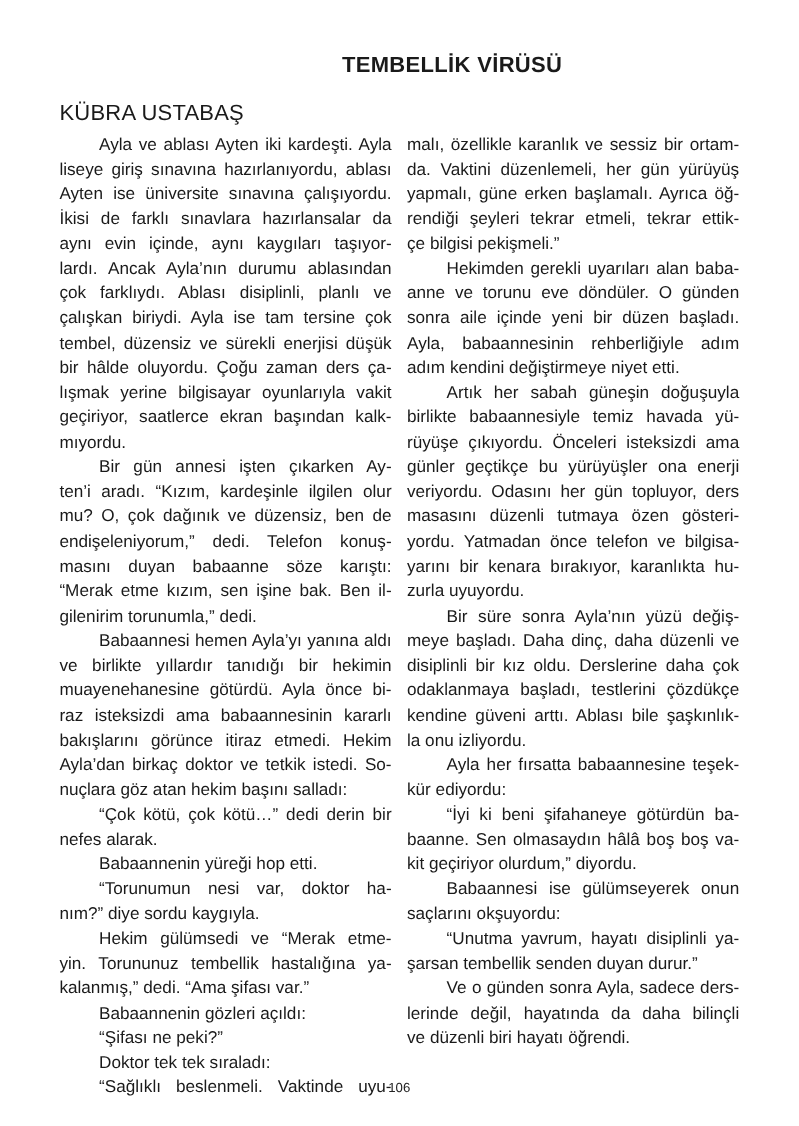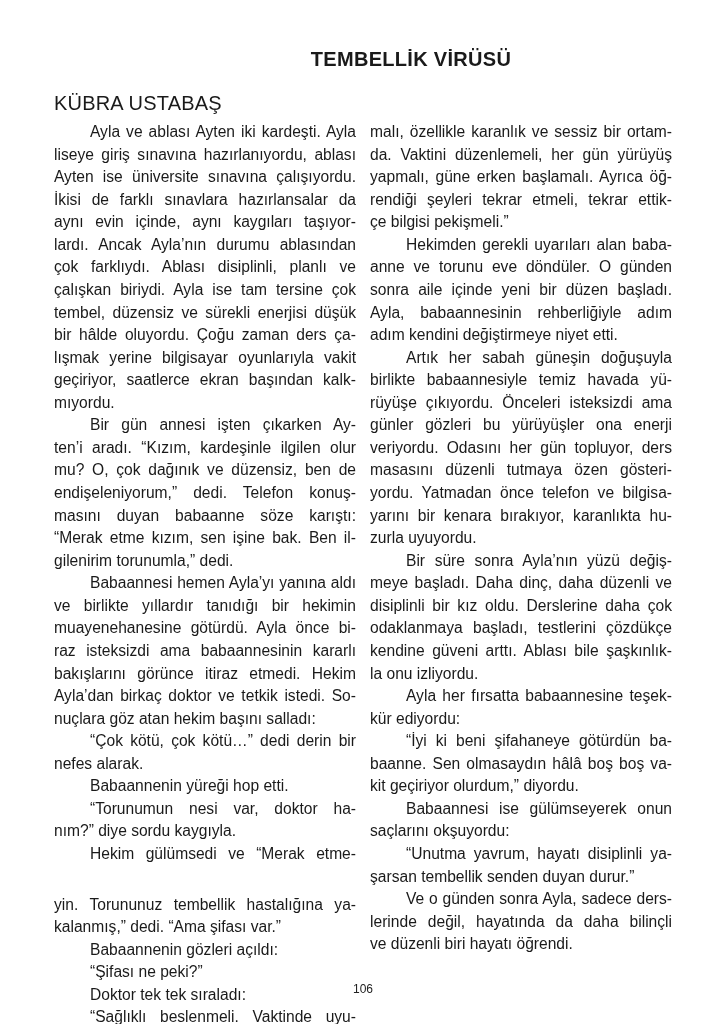--- a/index.html
+++ b/index.html
@@ -50,42 +50,42 @@
     <span class="ln" style="white-space: nowrap;">raz isteksizdi ama babaannesinin kararlı</span>
     <span class="ln" style="white-space: nowrap;">bakışlarını görünce itiraz etmedi. Hekim</span>
     <span class="ln" style="white-space: nowrap;">Ayla’dan birkaç doktor ve tetkik istedi. So-</span>
     <span class="ln last" style="white-space: nowrap;">nuçlara göz atan hekim başını salladı:</span>
     <span class="ln indent" style="white-space: nowrap;">“Çok kötü, çok kötü…” dedi derin bir</span>
     <span class="ln last" style="white-space: nowrap;">nefes alarak.</span>
     <span class="ln indent last" style="white-space: nowrap;">Babaannenin yüreği hop etti.</span>
     <span class="ln indent" style="white-space: nowrap;">“Torunumun nesi var, doktor ha-</span>
     <span class="ln last" style="white-space: nowrap;">nım?” diye sordu kaygıyla.</span>
     <span class="ln indent" style="white-space: nowrap;">Hekim gülümsedi ve “Merak etme-</span>
-    <span class="ln" style="white-space: nowrap; margin-top: 28px;">yin. Torununuz tembellik hastalığına ya-</span>
+    <span class="ln" style="white-space: nowrap;">yin. Torununuz tembellik hastalığına ya-</span>
     <span class="ln last" style="white-space: nowrap;">kalanmış,” dedi. “Ama şifası var.”</span>
     <span class="ln indent last" style="white-space: nowrap;">Babaannenin gözleri açıldı:</span>
     <span class="ln indent last" style="white-space: nowrap;">“Şifası ne peki?”</span>
     <span class="ln indent last" style="white-space: nowrap;">Doktor tek tek sıraladı:</span>
     <span class="ln indent" style="white-space: nowrap;">“Sağlıklı beslenmeli. Vaktinde uyu-</span>
   </div>
 <div class="col right" id="col-right">
     <span class="ln" style="white-space: nowrap;">malı, özellikle karanlık ve sessiz bir ortam-</span>
     <span class="ln" style="white-space: nowrap;">da. Vaktini düzenlemeli, her gün yürüyüş</span>
     <span class="ln" style="white-space: nowrap;">yapmalı, güne erken başlamalı. Ayrıca öğ-</span>
     <span class="ln" style="white-space: nowrap;">rendiği şeyleri tekrar etmeli, tekrar ettik-</span>
     <span class="ln last" style="white-space: nowrap;">çe bilgisi pekişmeli.”</span>
     <span class="ln indent" style="white-space: nowrap;">Hekimden gerekli uyarıları alan baba-</span>
     <span class="ln" style="white-space: nowrap;">anne ve torunu eve döndüler. O günden</span>
     <span class="ln" style="white-space: nowrap;">sonra aile içinde yeni bir düzen başladı.</span>
     <span class="ln" style="white-space: nowrap;">Ayla, babaannesinin rehberliğiyle adım</span>
     <span class="ln last" style="white-space: nowrap;">adım kendini değiştirmeye niyet etti.</span>
     <span class="ln indent" style="white-space: nowrap;">Artık her sabah güneşin doğuşuyla</span>
     <span class="ln" style="white-space: nowrap;">birlikte babaannesiyle temiz havada yü-</span>
     <span class="ln" style="white-space: nowrap;">rüyüşe çıkıyordu. Önceleri isteksizdi ama</span>
-    <span class="ln" style="white-space: nowrap;">günler gözleri bu yürüyüşler ona enerji</span>
+    <span class="ln" style="white-space: nowrap;">günler geçtikçe bu yürüyüşler ona enerji</span>
     <span class="ln" style="white-space: nowrap;">veriyordu. Odasını her gün topluyor, ders</span>
     <span class="ln" style="white-space: nowrap;">masasını düzenli tutmaya özen gösteri-</span>
     <span class="ln" style="white-space: nowrap;">yordu. Yatmadan önce telefon ve bilgisa-</span>
     <span class="ln" style="white-space: nowrap;">yarını bir kenara bırakıyor, karanlıkta hu-</span>
     <span class="ln last" style="white-space: nowrap;">zurla uyuyordu.</span>
     <span class="ln indent" style="white-space: nowrap;">Bir süre sonra Ayla’nın yüzü değiş-</span>
     <span class="ln" style="white-space: nowrap;">meye başladı. Daha dinç, daha düzenli ve</span>
     <span class="ln" style="white-space: nowrap;">disiplinli bir kız oldu. Derslerine daha çok</span>
     <span class="ln" style="white-space: nowrap;">odaklanmaya başladı, testlerini çözdükçe</span>
     <span class="ln" style="white-space: nowrap;">kendine güveni arttı. Ablası bile şaşkınlık-</span>

